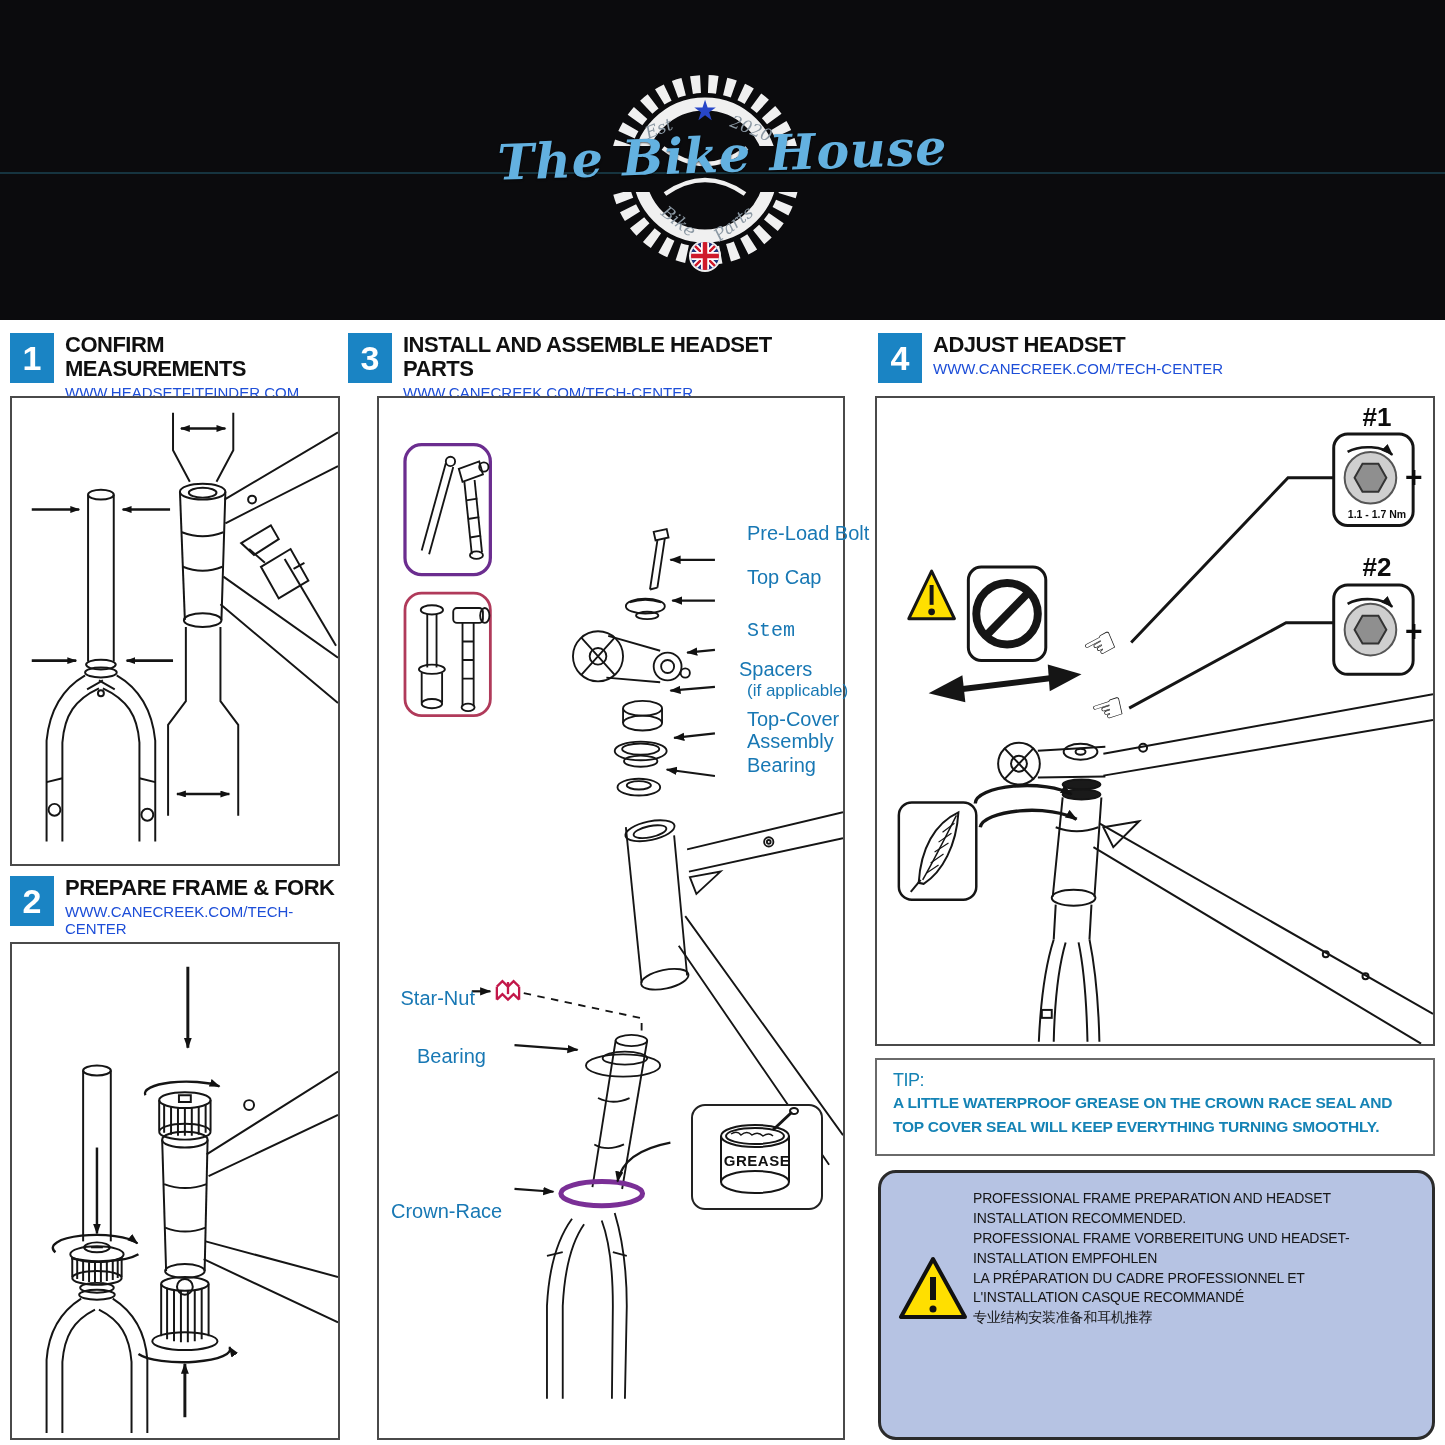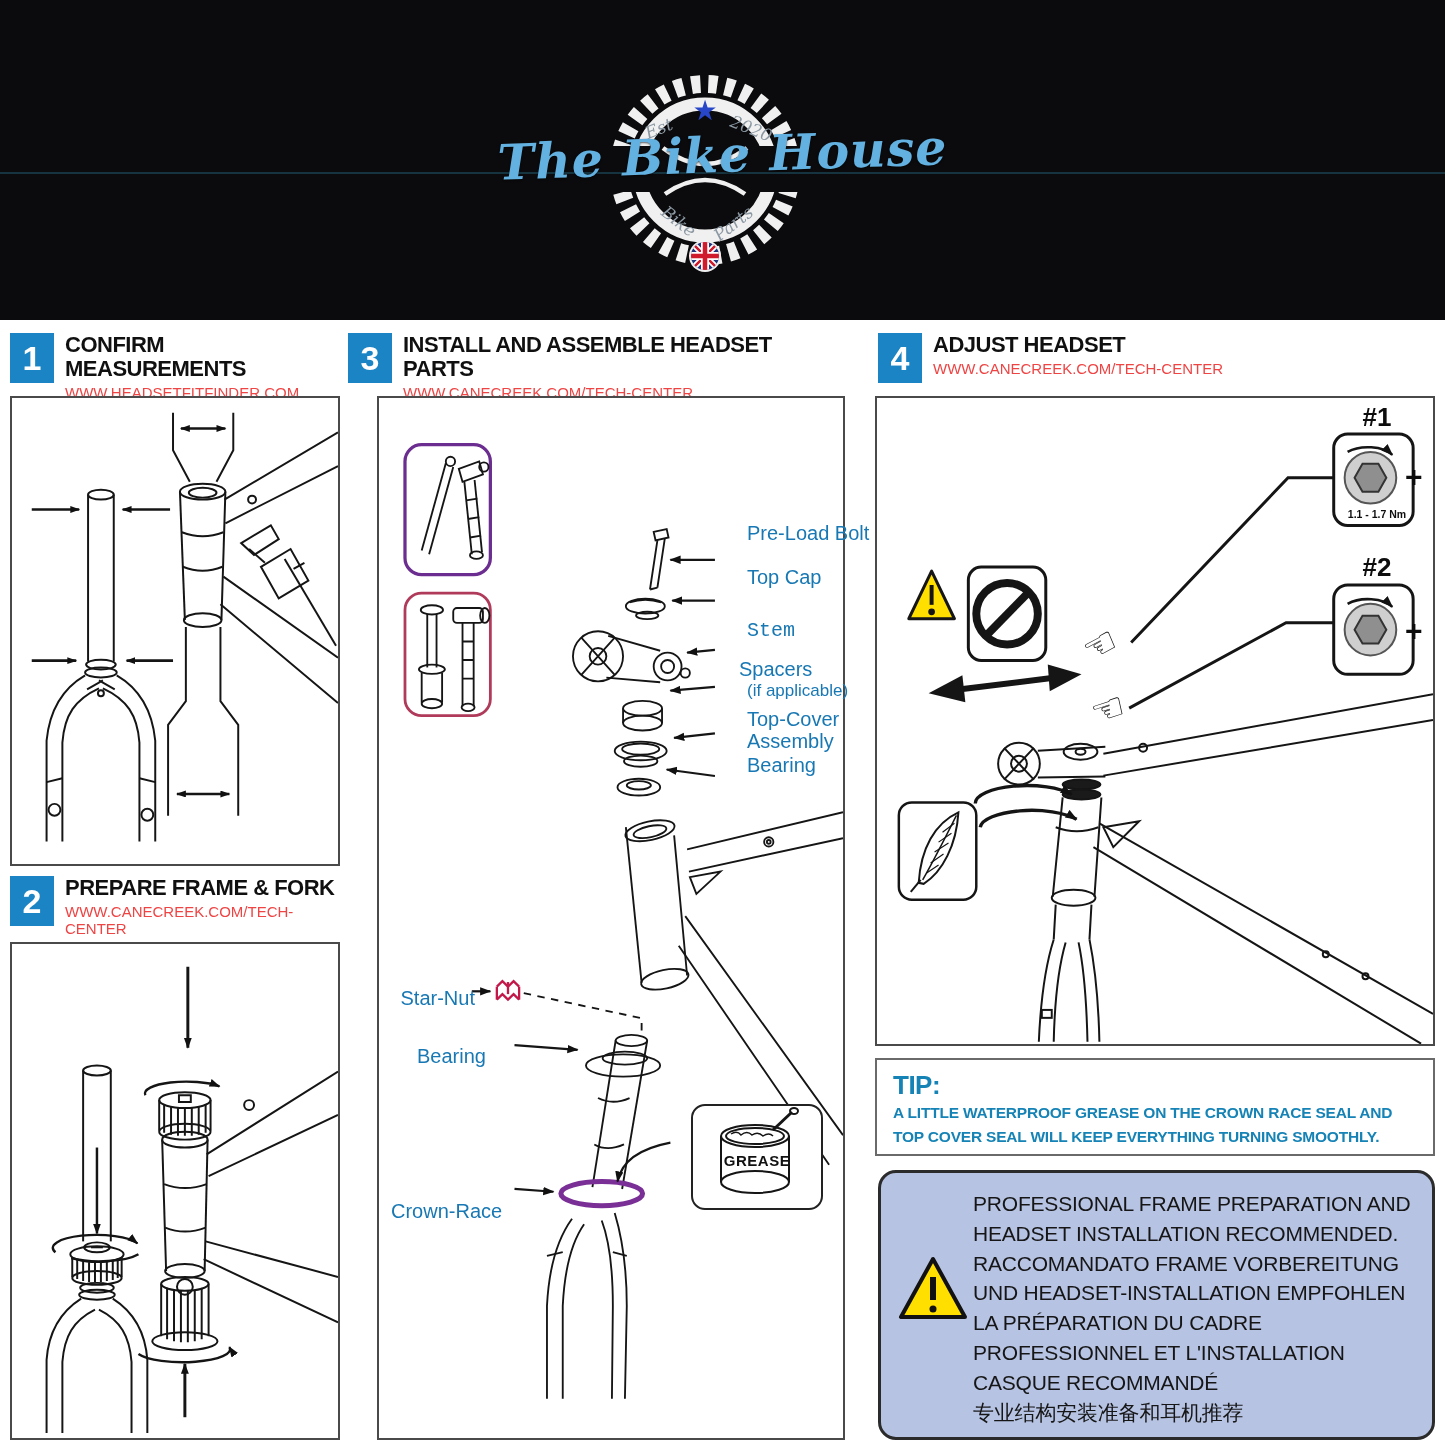--- a/index.html
+++ b/index.html
@@ -13,44 +13,44 @@
   .brand{position:absolute;top:126px;left:0;width:100%;text-align:center;
          font-family:"DejaVu Serif",serif;font-style:italic;font-weight:bold;
          font-size:49px;color:#63b1e0;transform:rotate(-2deg);letter-spacing:1px;
          text-shadow:0 1px 2px rgba(0,0,0,.6);}
   
   .step-head{position:absolute;display:flex;align-items:flex-start;}
   .step-num{width:44px;height:50px;background:#1a84c4;color:#fff;font-weight:bold;
             font-size:34px;display:flex;align-items:center;justify-content:center;flex:0 0 auto;}
   .step-txt{margin-left:11px;}
   .step-title{font-weight:bold;font-size:22px;letter-spacing:-0.5px;line-height:1.1;color:#101010;}
-  .step-url{font-size:15px;color:#ef4444;margin-top:3px;letter-spacing:0;}
+  .step-url{font-size:15px;color:#1d4ed8;margin-top:3px;letter-spacing:0;}
   
   .panel{position:absolute;background:#fff;border:2px solid #4a4a4a;box-sizing:border-box;}
   .panel svg{display:block;width:100%;height:100%;}
   
   .plabel{position:absolute;color:#1878b4;font-size:20px;white-space:nowrap;}
   .plabel.small{font-size:17px;}
   
   .grease-box{position:absolute;border:2.5px solid #222;border-radius:14px;background:#fff;}
   .grease-word{position:absolute;left:0;top:46px;width:100%;text-align:center;
                font-size:15px;font-weight:bold;color:#111;letter-spacing:.5px;}
   
   .tool-label{position:absolute;font-weight:bold;font-size:26px;color:#0d0d0d;width:80px;text-align:center;}
   .plus-sign{position:absolute;font-weight:bold;font-size:30px;color:#0d0d0d;}
   .torque{position:absolute;width:80px;text-align:center;font-size:10.5px;font-weight:bold;color:#0d0d0d;}
   .hand{position:absolute;font-size:38px;color:#101010;line-height:1;}
   
   .tip-box{position:absolute;border:2px solid #6a6a6a;background:#fff;box-sizing:border-box;padding:10px 16px;}
-  .tip-heading{color:#1583b5;font-weight:bold;font-size:26px;letter-spacing:-0.5px;}
+  .tip-heading{color:#1583b5;font-weight:normal;font-size:18px;letter-spacing:-0.5px;}
   .tip-body{color:#1583b5;font-weight:bold;font-size:15.5px;line-height:1.55;letter-spacing:-0.2px;}
   
   .notice-box{position:absolute;background:#b6c3e3;border:3px solid #2b2b2b;border-radius:18px;box-sizing:border-box;}
   .notice-tri{position:absolute;left:16px;top:82px;width:72px;height:66px;}
-  .notice-text{position:absolute;left:92px;top:16px;width:440px;font-size:21px;line-height:1.42;
+  .notice-text{position:absolute;left:92px;top:16px;width:440px;font-size:14px;line-height:1.42;
                color:#161616;letter-spacing:-0.2px;}
   .notice-text p{margin:0;}
 </style>
 </head>
 <body>
 
 <div class="page">
 
   <header class="masthead">
     <div class="mast-line"></div>
@@ -494,19 +494,19 @@
   </div>
 
   <div class="notice-box" style="left:878px;top:1170px;width:557px;height:270px;">
     <svg class="notice-tri" viewBox="0 0 72 66">
       <path d="M36,4 L4,62 L68,62 Z" fill="#ffdf00" stroke="#111" stroke-width="4" stroke-linejoin="round"></path>
       <line x1="36" y1="22" x2="36" y2="45" stroke="#111" stroke-width="6"></line>
       <circle cx="36" cy="54" r="3.5" fill="#111"></circle>
     </svg>
     <div class="notice-text">
       <p>PROFESSIONAL FRAME PREPARATION AND HEADSET INSTALLATION RECOMMENDED.</p>
-      <p>RACCOMANDATO FRAME VORBEREITUNG UND HEADSET-INSTALLATION EMPFOHLEN</p>
+      <p>PROFESSIONAL FRAME VORBEREITUNG UND HEADSET-INSTALLATION EMPFOHLEN</p>
       <p>LA PRÉPARATION DU CADRE PROFESSIONNEL ET L'INSTALLATION CASQUE RECOMMANDÉ</p>
       <p>专业结构安装准备和耳机推荐</p>
     </div>
   </div>
 
 </div>
 
 </body></html>

